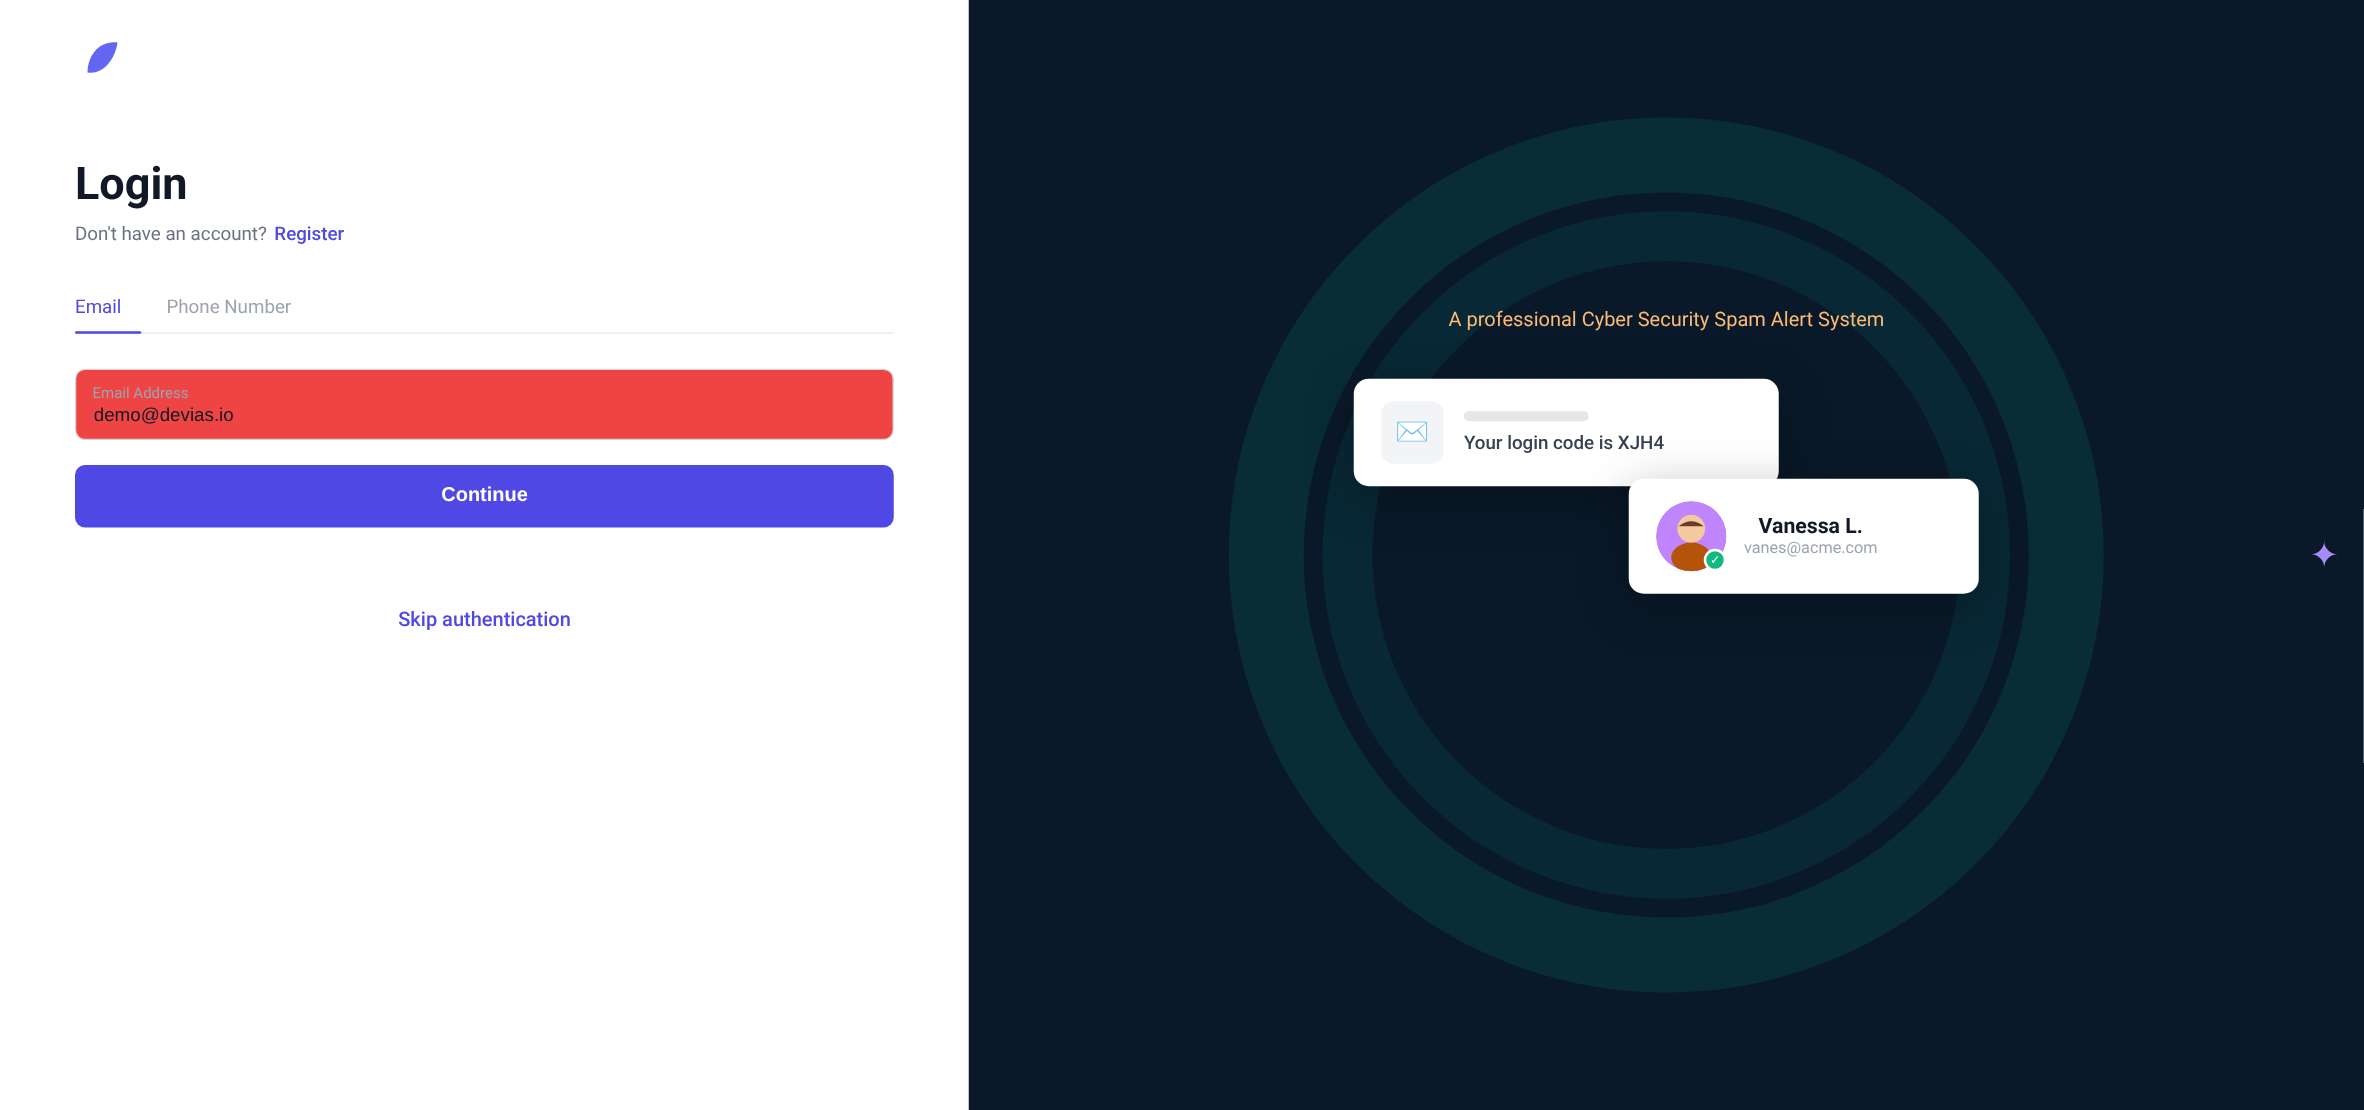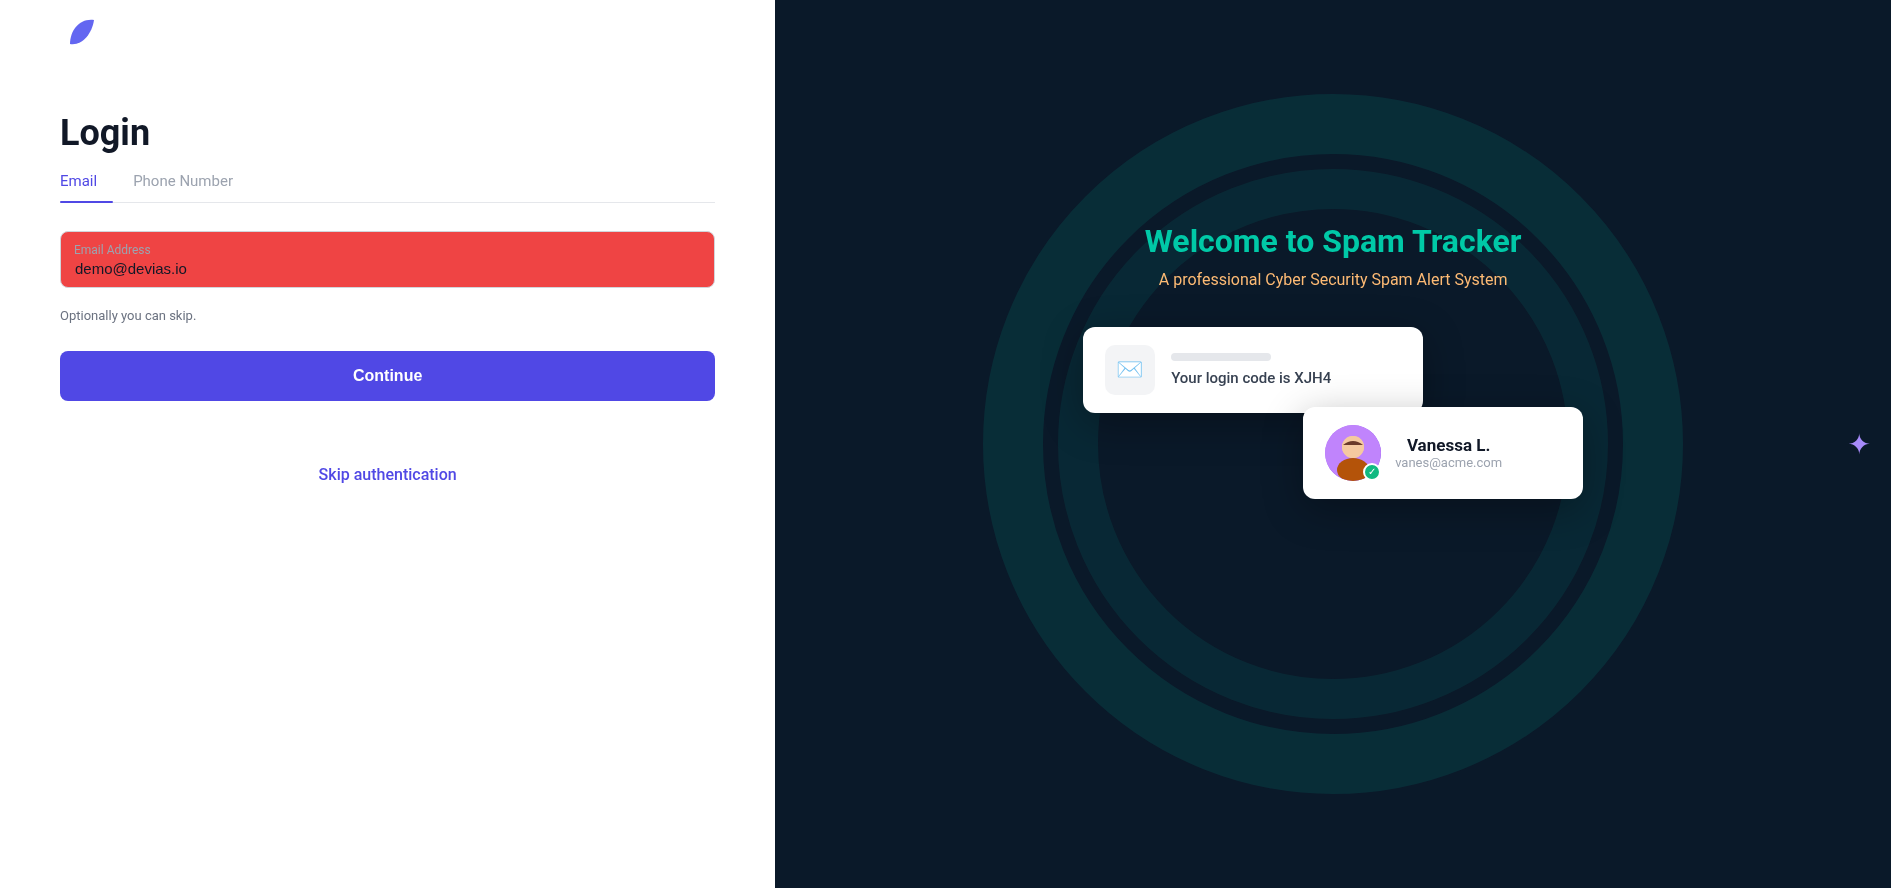--- a/index.html
+++ b/index.html
@@ -4,21 +4,21 @@
   <style>
     * { box-sizing: border-box; margin: 0; padding: 0; }
     body { font-family: -apple-system, BlinkMacSystemFont, 'Segoe UI', Roboto, sans-serif; display: flex; height: 100vh; overflow: hidden; }
 
     
     .left-panel {
       width: 41%;
       background: #ffffff;
       display: flex;
       flex-direction: column;
-      padding: 12px 60px 40px 60px;
+      padding: 26px 60px 40px 60px;
       position: relative;
     }
 
     .logo {
       width: 40px;
       height: 40px;
       margin-bottom: 60px;
     }
 
     .login-title {
@@ -360,50 +360,50 @@
 <div class="left-panel">
 
   <div class="logo">
     <svg viewBox="0 0 40 40" xmlns="http://www.w3.org/2000/svg">
       <path class="logo-leaf" d="M10 32 C10 18, 20 6, 34 8 C32 22, 22 34, 10 32Z" fill="#6366f1"></path>
     </svg>
   </div>
 
   <h1 class="login-title">Login</h1>
 
+  <div class="register-row">
+    <span>Don't have an account?</span>
+    <a class="register-link">Register</a>
+  </div>
 
   <div class="tabs">
     <div class="tab active">Email</div>
     <div class="tab">Phone Number</div>
   </div>
 
   <div class="form-group">
     <label>Email Address</label>
     <input type="email" value="demo@devias.io" style="">
   </div>
 
 
-  <p class="optional-text">Optionally you can skip.</p>
 
   <button class="continue-btn">Continue</button>
 
   <div class="skip-link">Skip authentication</div>
 
 </div>
 
 <div class="right-panel">
 
   <div class="right-bg-arc"></div>
   <div class="right-bg-arc2"></div>
 
   <div class="right-content">
 
-    <h2 class="welcome-title">
-      <span>Welcome to </span><span style="color:#00c9a7;">Spam Tracker</span>
-    </h2>
 
     <p class="welcome-subtitle">A professional Cyber Security Spam Alert System</p>
 
     <div class="cards-container">
 
       <div class="card-email-notification">
         <div class="email-icon-box">✉️</div>
         <div>
           <div class="email-notification-bar"></div>
           <div class="email-notification-text">Your login code is XJH4</div>

